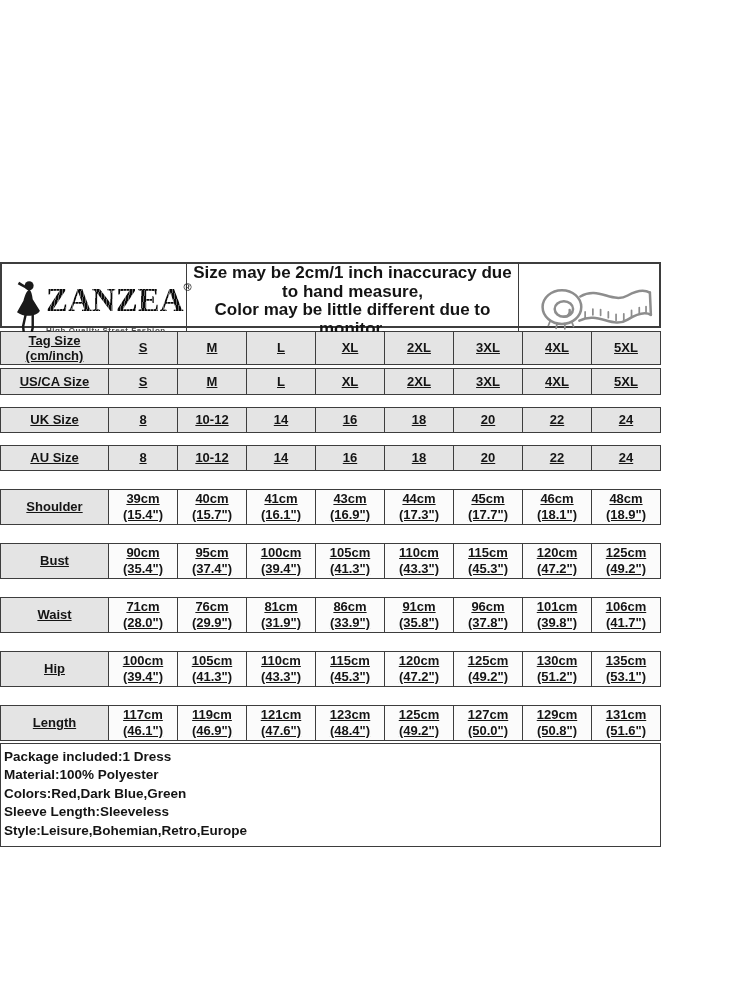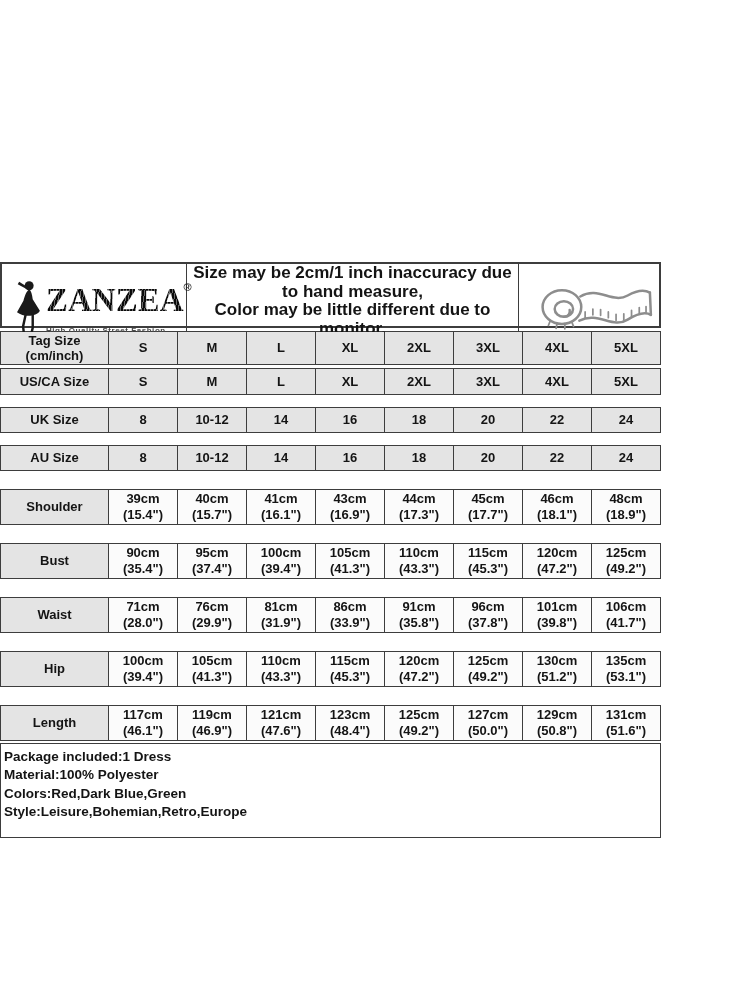--- a/index.html
+++ b/index.html
@@ -18,21 +18,21 @@
           letter-spacing:0px;color:transparent;
           background:repeating-linear-gradient(100deg,#0a0a0a 0 2px,#6a6a6a 2px 3px);
           -webkit-background-clip:text;background-clip:text;display:inline-block;transform:scaleY(1.04);}
   .reg{font-size:11px;font-weight:bold;vertical-align:top;position:relative;top:-4px;color:#222;}
   .tagline{font-size:8px;font-weight:bold;letter-spacing:.55px;color:#4c4c4c;margin-top:11px;white-space:nowrap;}
   .notice-cell{border-left:1.5px solid var(--bd);display:flex;flex-direction:column;justify-content:center;
                text-align:center;font-weight:bold;font-size:17px;line-height:18.5px;padding:0 6px;}
   .tape-cell{border-left:1.5px solid var(--bd);display:flex;align-items:center;justify-content:center;}
 
   
-  .trow{display:grid;grid-template-columns:107px repeat(8,1fr);border:1.5px solid var(--bd);margin-top:3px;background:#d946ef;}
+  .trow{display:grid;grid-template-columns:107px repeat(8,1fr);border:1.5px solid var(--bd);margin-top:3px;background:#d946ef;text-decoration:underline;}
   .r-tag{height:34px;}
   .r-s{height:27px;}
   .r-uk,.r-au{height:26px;margin-top:12px;}
   .meas{height:36px;margin-top:18px;}
   .meas:first-of-type{margin-top:3px;}
   .cell{display:flex;flex-direction:column;align-items:center;justify-content:center;text-align:center;
         font-weight:bold;font-size:13px;line-height:15.5px;border-left:1.5px solid var(--bd);overflow:hidden;}
   .cell:first-child{border-left:none;}
   .label{background:var(--gray);white-space:pre-line;}
   .size-row .val{background:var(--gray);}
@@ -303,17 +303,18 @@
             <div class="cm-line">131cm</div>
             <div class="inch-line">(51.6")</div>
           </div>
         </div>
       </div>
 
     <div class="footer">
         <div class="info-line">Package included:1 Dress</div>
         <div class="info-line">Material:100% Polyester</div>
         <div class="info-line">Colors:Red,Dark Blue,Green</div>
+        <div class="info-line">Sleeve Length:Sleeveless</div>
         <div class="info-line">Style:Leisure,Bohemian,Retro,Europe</div>
       </div>
 
   </div>
 </div>
 
 </body></html>

